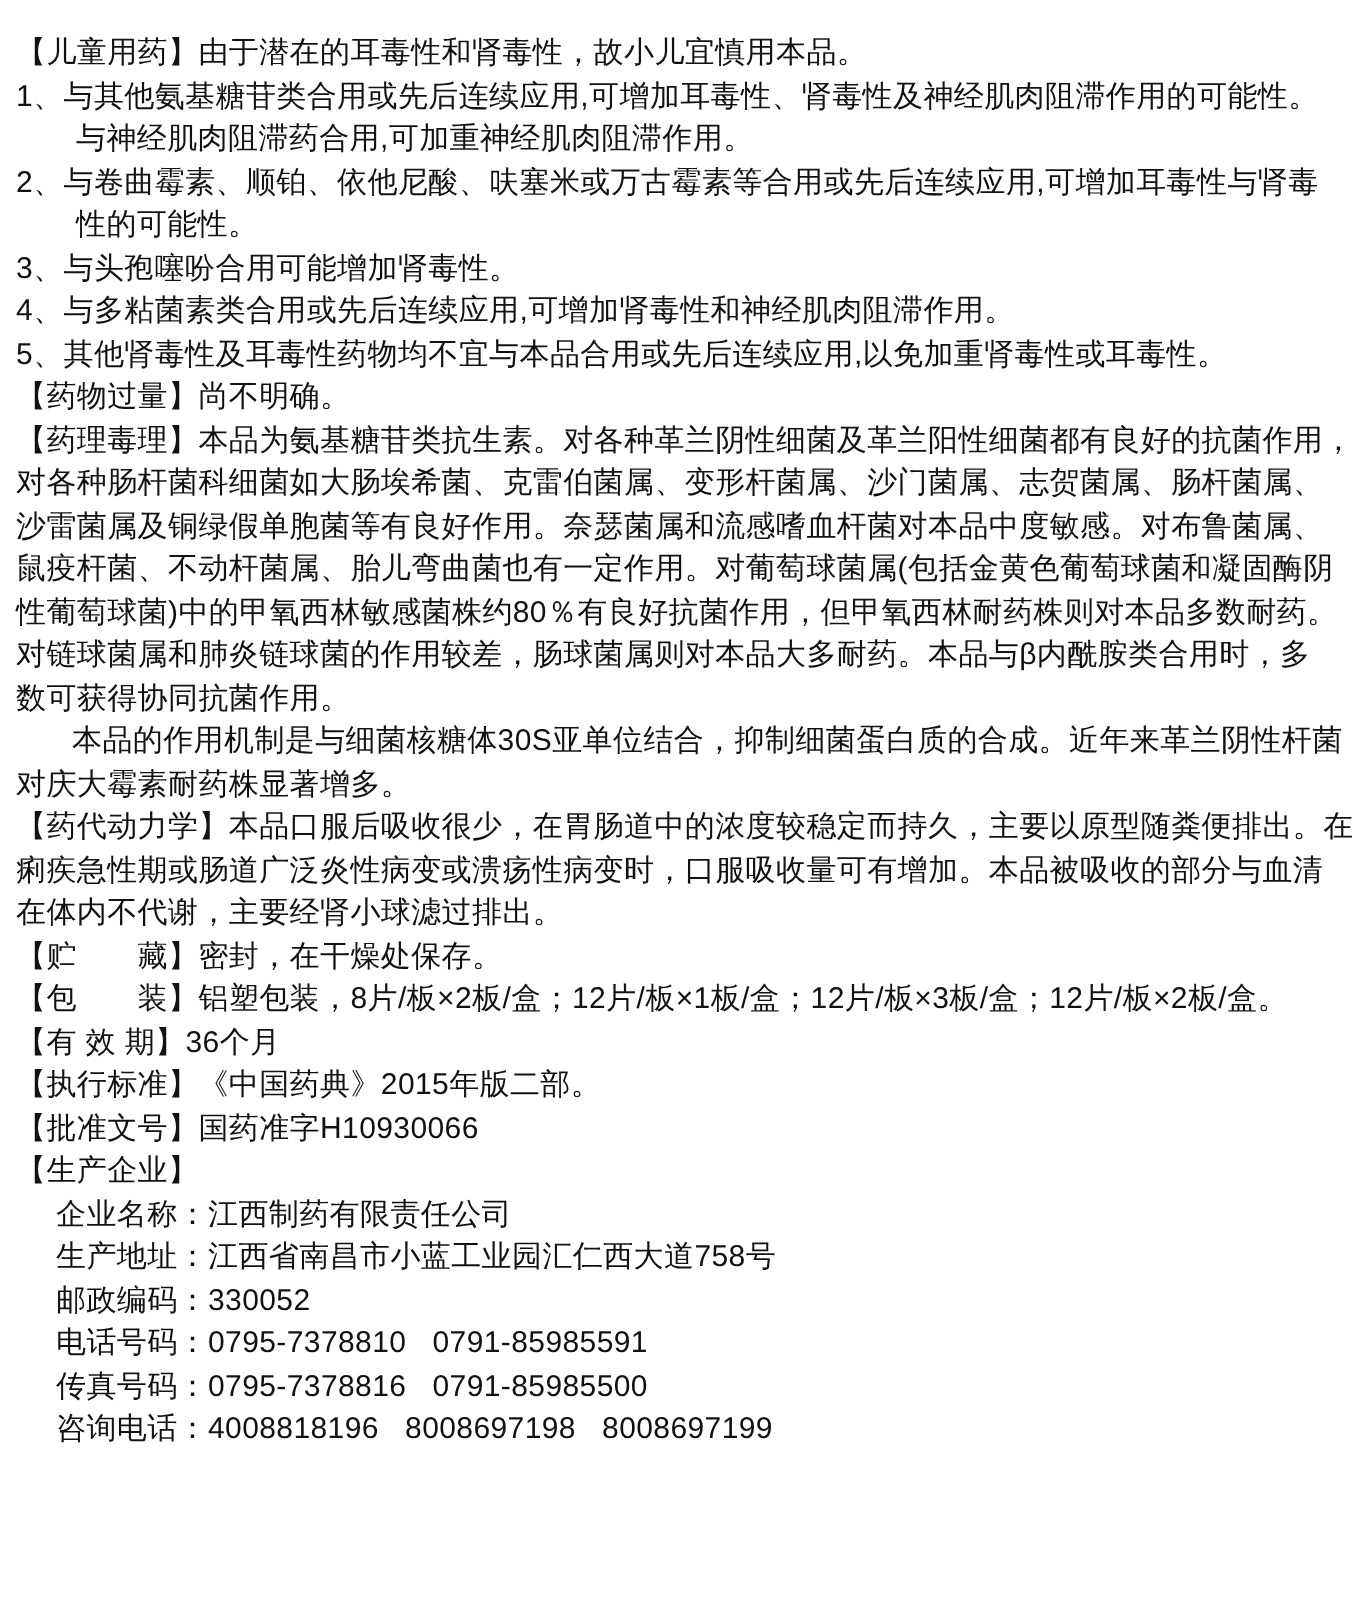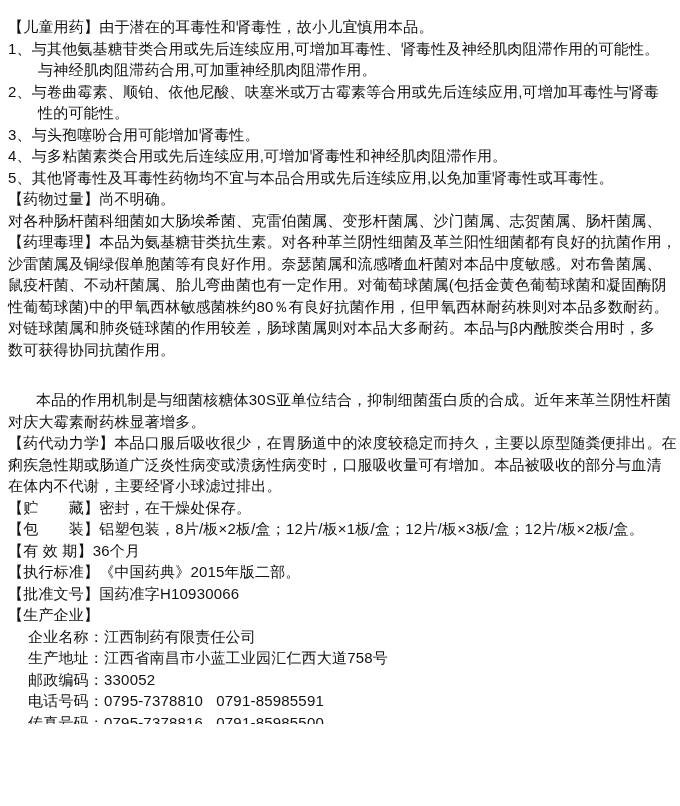--- a/index.html
+++ b/index.html
@@ -21,40 +21,40 @@
     font-size: 15px;
     line-height: 21.5px;
   }
   .line {
     white-space: pre;
     letter-spacing: 0.2px;
   }
   
   .hang { padding-left: 30px; }
   
-  .ind2 { padding-left: 28px; margin-top: 29px; }
+  .ind2 { padding-left: 28px; }
   
   .sub { padding-left: 20px; }
 </style>
 </head>
 <body>
 
 <div class="page">
   <div class="doc">
     <div class="line">【儿童用药】由于潜在的耳毒性和肾毒性，故小儿宜慎用本品。</div>
     <div class="line">1、与其他氨基糖苷类合用或先后连续应用,可增加耳毒性、肾毒性及神经肌肉阻滞作用的可能性。</div>
     <div class="line hang">与神经肌肉阻滞药合用,可加重神经肌肉阻滞作用。</div>
     <div class="line">2、与卷曲霉素、顺铂、依他尼酸、呋塞米或万古霉素等合用或先后连续应用,可增加耳毒性与肾毒</div>
     <div class="line hang">性的可能性。</div>
     <div class="line">3、与头孢噻吩合用可能增加肾毒性。</div>
     <div class="line">4、与多粘菌素类合用或先后连续应用,可增加肾毒性和神经肌肉阻滞作用。</div>
     <div class="line">5、其他肾毒性及耳毒性药物均不宜与本品合用或先后连续应用,以免加重肾毒性或耳毒性。</div>
     <div class="line">【药物过量】尚不明确。</div>
+    <div class="line">【药理毒理】本品为氨基糖苷类抗生素。对各种革兰阴性细菌及革兰阳性细菌都有良好的抗菌作用，</div>
     <div class="line">对各种肠杆菌科细菌如大肠埃希菌、克雷伯菌属、变形杆菌属、沙门菌属、志贺菌属、肠杆菌属、</div>
-    <div class="line">【药理毒理】本品为氨基糖苷类抗生素。对各种革兰阴性细菌及革兰阳性细菌都有良好的抗菌作用，</div>
     <div class="line">沙雷菌属及铜绿假单胞菌等有良好作用。奈瑟菌属和流感嗜血杆菌对本品中度敏感。对布鲁菌属、</div>
     <div class="line">鼠疫杆菌、不动杆菌属、胎儿弯曲菌也有一定作用。对葡萄球菌属(包括金黄色葡萄球菌和凝固酶阴</div>
     <div class="line">性葡萄球菌)中的甲氧西林敏感菌株约80％有良好抗菌作用，但甲氧西林耐药株则对本品多数耐药。</div>
     <div class="line">对链球菌属和肺炎链球菌的作用较差，肠球菌属则对本品大多耐药。本品与β内酰胺类合用时，多</div>
     <div class="line">数可获得协同抗菌作用。</div>
     <div class="line ind2">本品的作用机制是与细菌核糖体30S亚单位结合，抑制细菌蛋白质的合成。近年来革兰阴性杆菌</div>
     <div class="line">对庆大霉素耐药株显著增多。</div>
     <div class="line">【药代动力学】本品口服后吸收很少，在胃肠道中的浓度较稳定而持久，主要以原型随粪便排出。在</div>
     <div class="line">痢疾急性期或肠道广泛炎性病变或溃疡性病变时，口服吸收量可有增加。本品被吸收的部分与血清</div>
     <div class="line">在体内不代谢，主要经肾小球滤过排出。</div>

